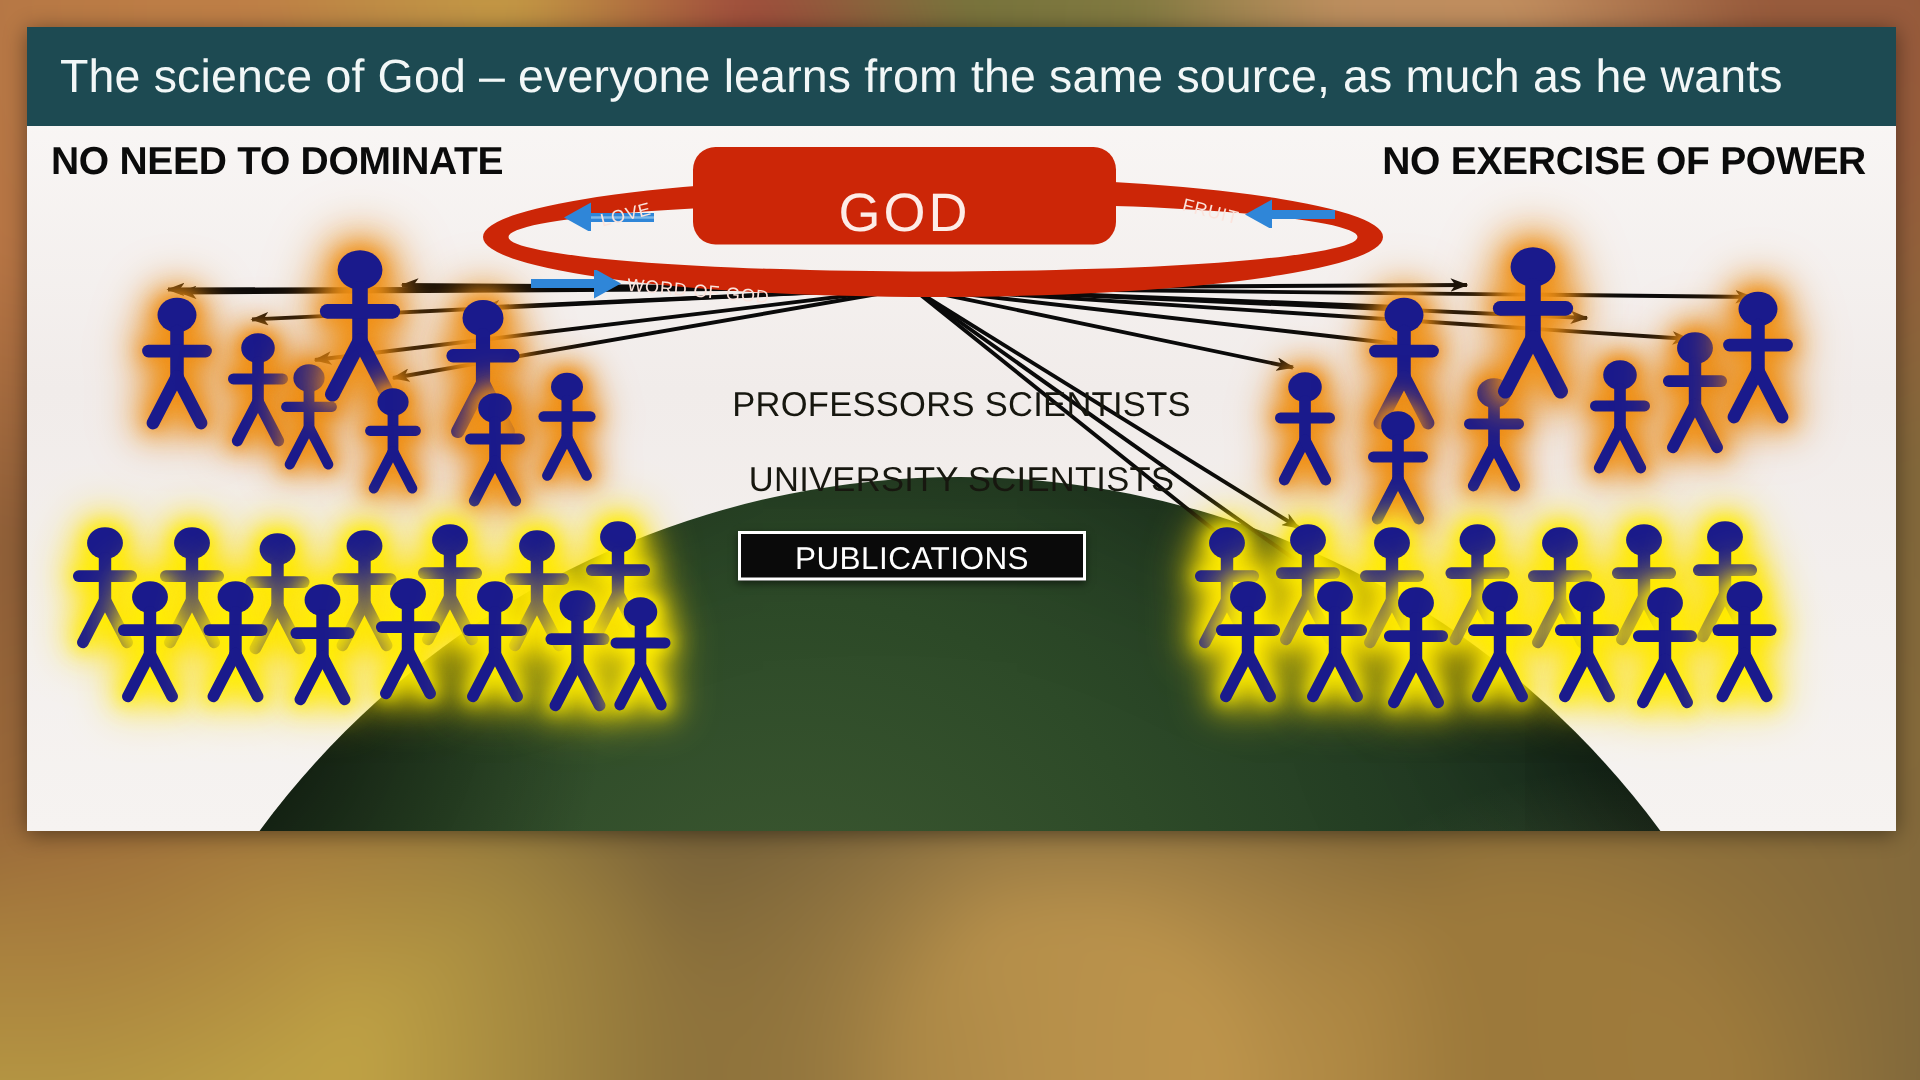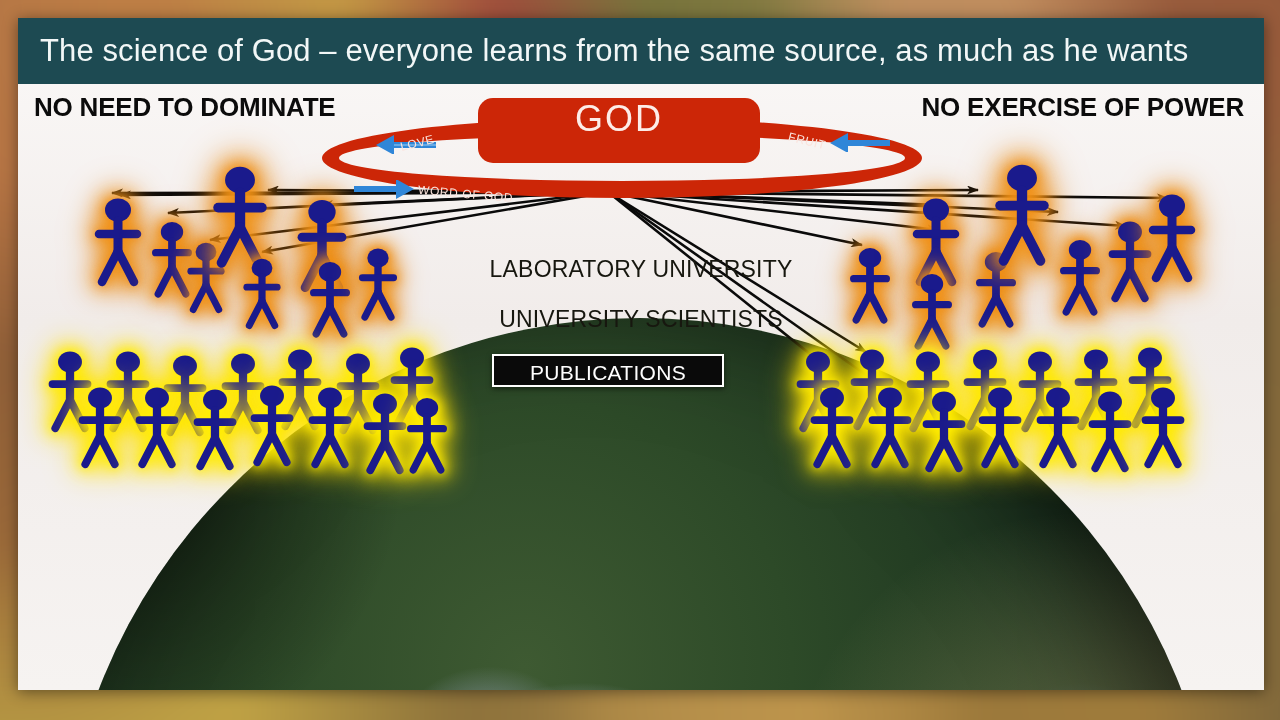--- a/index.html
+++ b/index.html
@@ -30,21 +30,21 @@
       radial-gradient(circle at 55% 95%, rgba(205,160,80,.8) 0 10%, transparent 26%),
       radial-gradient(circle at 78% 96%, rgba(170,130,60,.8) 0 10%, transparent 26%),
       radial-gradient(circle at 95% 92%, rgba(120,100,60,.8) 0 10%, transparent 26%),
       linear-gradient(160deg, #7d6b3e 0%, #6f5a3a 35%, #5d4f36 65%, #4e4530 100%);
     filter: blur(16px);
   }
 
   
   #slide {
     position: absolute; left: 18px; top: 18px;
-    width: 1246px; height: 672px;
+    width: 1246px; height: 536px;
     background: #f3f0ee;
     box-shadow: 0 2px 14px rgba(0,0,0,.45);
     overflow: hidden;
   }
   #slide-inner {
     position: absolute; inset: 0;
     background: linear-gradient(#fbf9f8 0%, #f1ecea 45%, #f6f3f1 100%);
     overflow: hidden;
   }
 
@@ -70,23 +70,23 @@
   #heading-left  { left: 16px; }
   #heading-right { right: 20px; }
 
   
   #god-group { position: absolute; left: 300px; top: 80px; width: 620px; height: 110px; }
   #god-ring {
     position: absolute; left: 4px; top: 20px; width: 600px; height: 80px;
     border: 17px solid #cc2607; border-radius: 50%;
   }
   #god-plaque {
-    position: absolute; left: 160px; top: 0px; width: 282px; height: 65px;
+    position: absolute; left: 144px; top: 0px; width: 282px; height: 65px;
     background: #cc2607; border-radius: 15px;
-    display: flex; align-items: flex-start; justify-content: center;
+    display: flex; align-items: flex-end; justify-content: center;
   }
   #god-label {
     color: #fdece7; font-size: 36px; letter-spacing: 2px; font-weight: 400;
   }
   .ring-word {
     position: absolute; color: #fbe3dc; font-size: 12px;
     letter-spacing: .6px; white-space: nowrap;
   }
   #word-love  { left: 82px;  top: 38px; transform: rotate(-14deg); }
   #word-fruit { left: 470px; top: 36px; transform: rotate(14deg); }
@@ -1081,20 +1081,20 @@
 
       <div class="ring-word" id="word-love">LOVE</div>
       <div class="ring-word" id="word-fruit">FRUIT</div>
       <div class="ring-word" id="word-wog">WORD OF GOD</div>
 
       <div id="god-plaque">
         <span id="god-label">GOD</span>
       </div>
     </div>
 
-    <div class="center-label" id="label-scientists">LABORATORY UNIVERSITY</div>
+    <div class="center-label" id="label-scientists">PROFESSORS SCIENTISTS</div>
     <div class="center-label" id="label-professors">UNIVERSITY SCIENTISTS</div>
     <div id="publications-box">
       <span id="publications-label">PUBLICATIONS</span>
     </div>
 
   </div>
 </div>
 
 </body></html>

